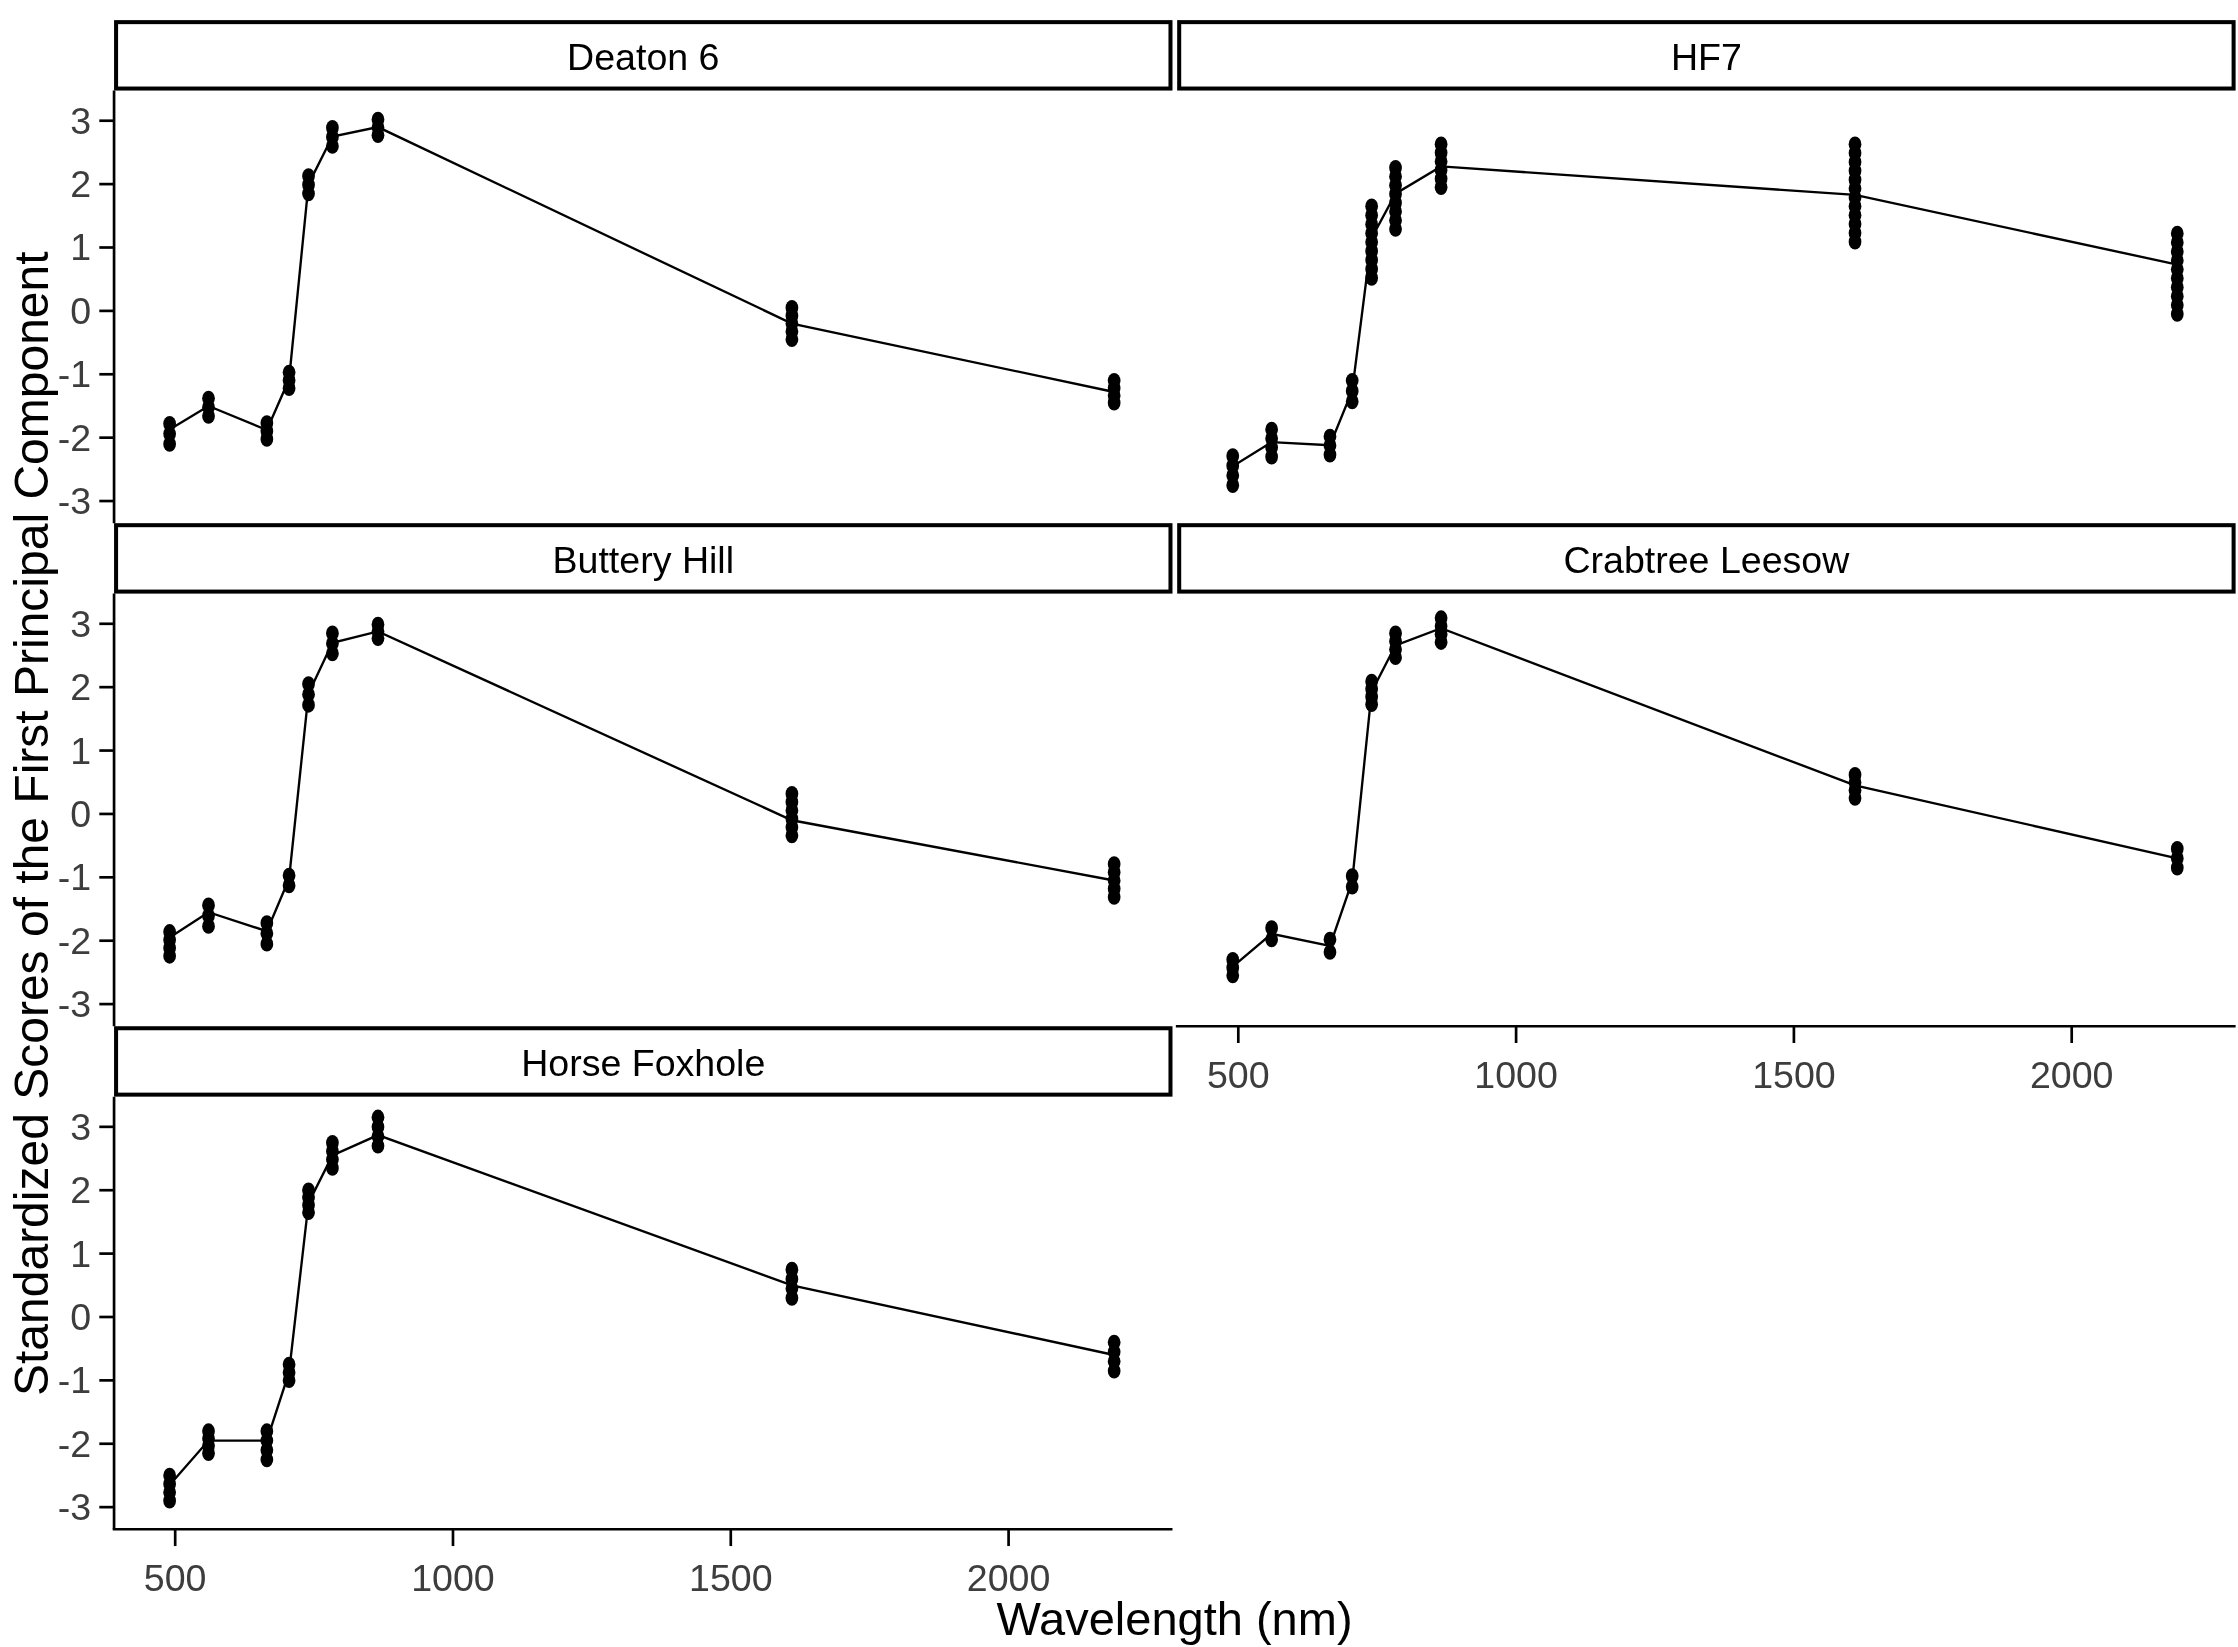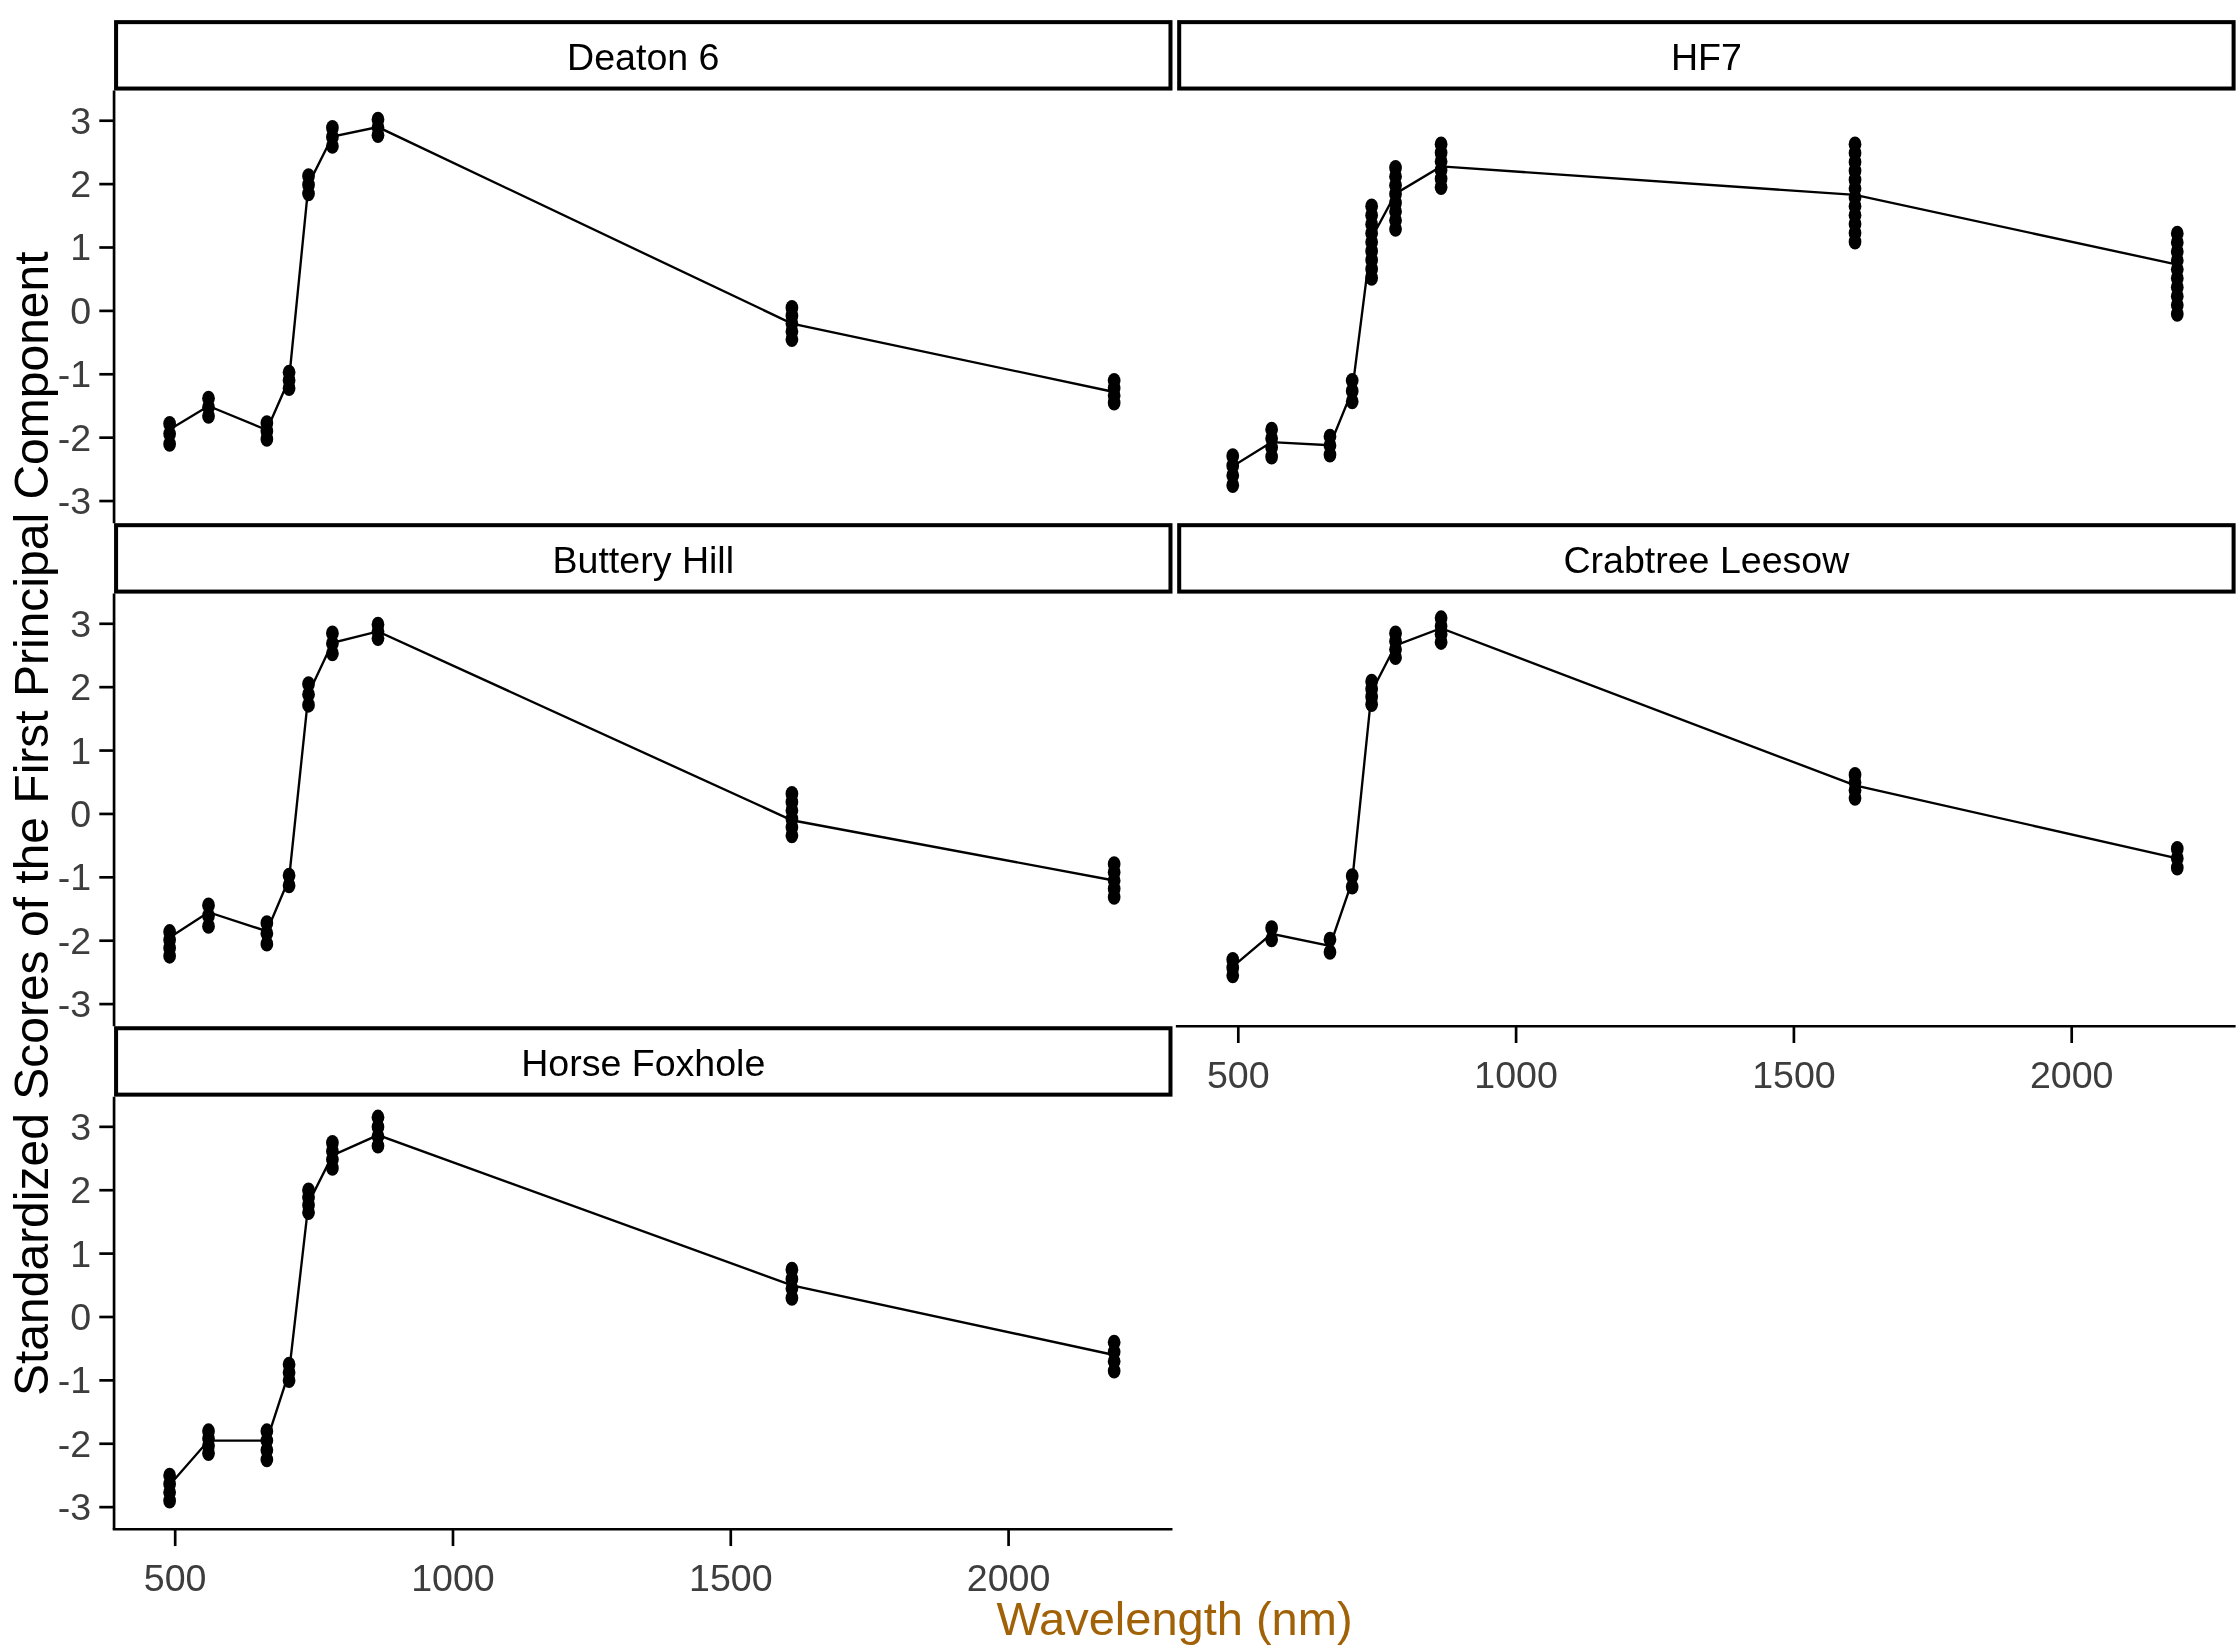--- a/index.html
+++ b/index.html
@@ -3,21 +3,21 @@
 <meta charset="utf-8">
 <style>
   html,body{margin:0;padding:0;background:#ffffff;}
   #fig{position:relative;width:2239px;height:1648px;background:#ffffff;overflow:hidden;
        font-family:"Liberation Sans", sans-serif;}
   .y-title{position:absolute;left:0px;top:0;height:1648px;width:62px;
            display:flex;align-items:center;justify-content:center;
            writing-mode:vertical-rl;transform:rotate(180deg);
            font-size:48px;color:#000;white-space:nowrap;}
   .x-title{position:absolute;left:114px;top:1591px;width:2121px;text-align:center;
-           font-size:47px;color:#a16207;}
+           font-size:47px;color:#000000;}
   svg text{font-family:"Liberation Sans", sans-serif;}
 </style>
 </head>
 <body>
 
 <div id="fig">
   <div class="y-title">Standardized Scores of the First Principal Component</div>
   <div class="x-title">Wavelength (nm)</div>
   <svg id="plot" width="2239" height="1648" viewBox="0 0 3338 2457" xmlns="http://www.w3.org/2000/svg">
       <rect x="173" y="33" width="1572" height="99" fill="#ffffff" stroke="#000000" stroke-width="6"></rect>

